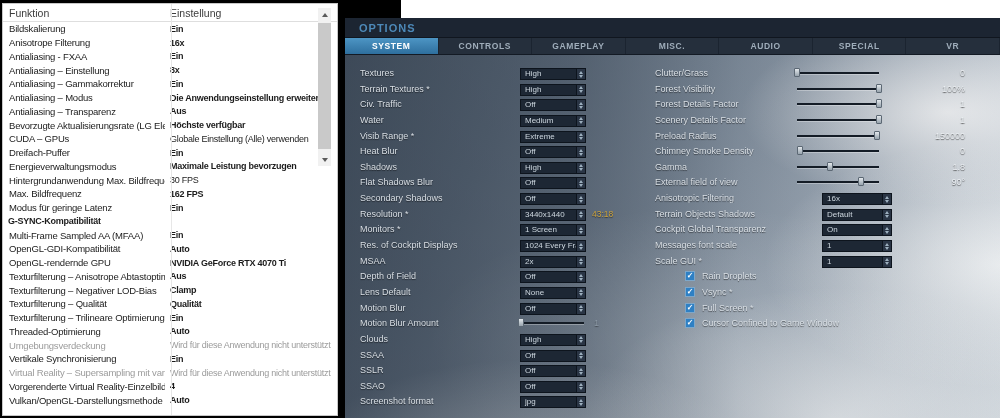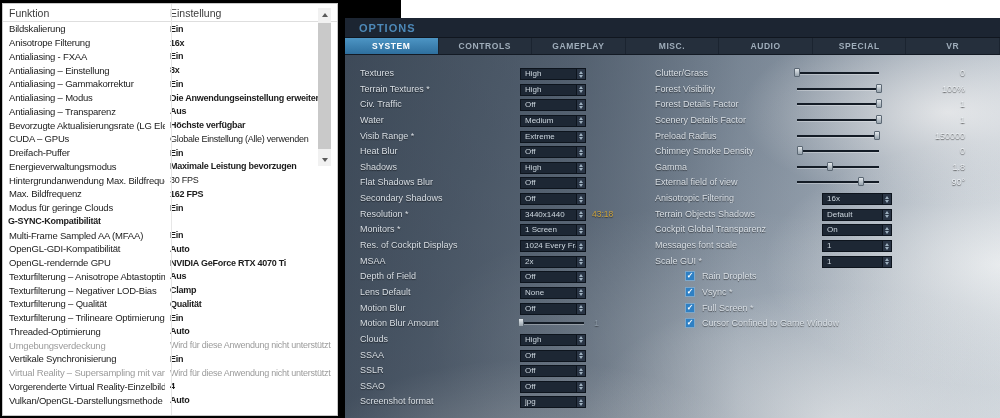--- a/index.html
+++ b/index.html
@@ -137,21 +137,21 @@
           </div>
           <div class="nv-row">
             <span class="nv-f">Hintergrundanwendung Max. Bildfrequenz</span>
             <span class="nv-s">30 FPS</span>
           </div>
           <div class="nv-row">
             <span class="nv-f">Max. Bildfrequenz</span>
             <span class="nv-s bold">162 FPS</span>
           </div>
           <div class="nv-row">
-            <span class="nv-f">Modus für geringe Clouds</span>
+            <span class="nv-f">Modus für geringe Latenz</span>
             <span class="nv-s bold">Ein</span>
           </div>
           <div class="nv-row">
             <span class="nv-s bold">G-SYNC-Kompatibilität</span>
           </div>
           <div class="nv-row">
             <span class="nv-f">Multi-Frame Sampled AA (MFAA)</span>
             <span class="nv-s bold">Ein</span>
           </div>
           <div class="nv-row">

